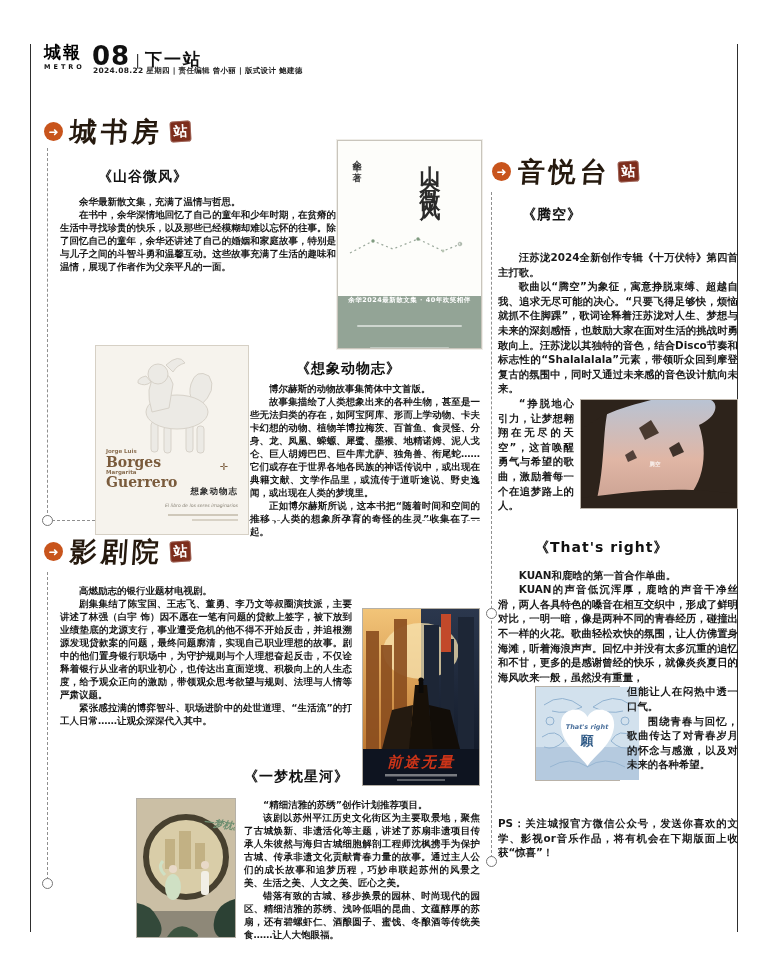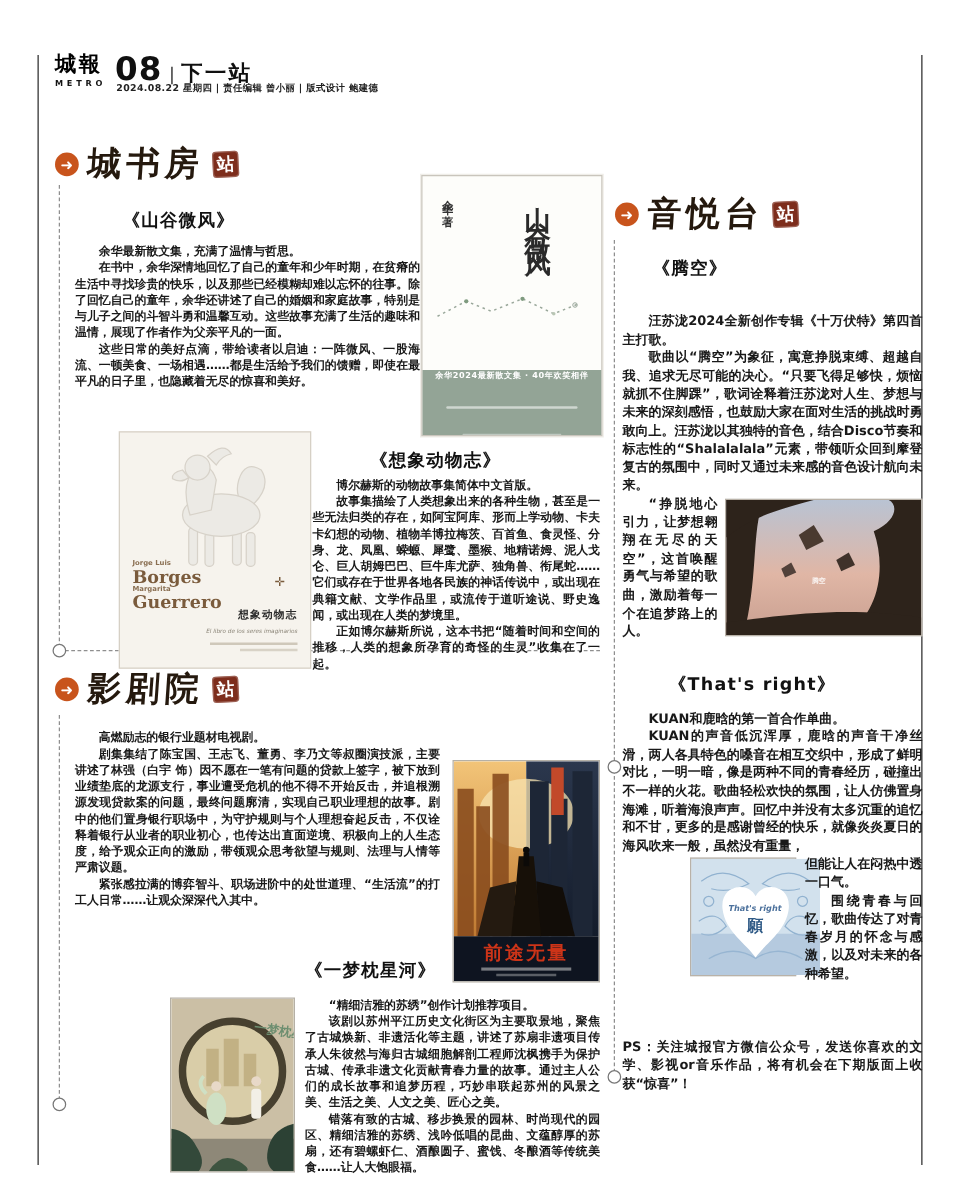--- a/index.html
+++ b/index.html
@@ -59,21 +59,21 @@
   .bg-cross{position:absolute;right:20px;bottom:62px;font-size:10px;color:#7a5b3c;}
   .bg-cn{position:absolute;right:10px;bottom:36px;font-size:8.5px;font-weight:700;color:#2c2c2c;letter-spacing:1px;}
   .bg-sub{position:absolute;right:10px;bottom:26px;font-size:4.6px;color:#8b8578;font-style:italic;}
   .bg-line{position:absolute;right:10px;bottom:18px;width:70px;height:2px;background:#cfc8ba;}
   .bg-line2{position:absolute;right:10px;bottom:13px;width:46px;height:2px;background:#d8d2c6;}
   
   .album{border:1px solid #b9b2a8;box-sizing:border-box;background:#ddd;}
   .fl-r{float:right;}
   .fl-l{float:left;}
   
-  .poster-frame{box-sizing:border-box;border:1px solid #b5b0a6;}
+  .poster-frame{box-sizing:border-box;border:1px solid #b5b0a6;font-style:italic;}
   svg text{font-family:"DejaVu Sans","Liberation Sans",sans-serif;}
 </style>
 </head>
 <body>
 
 <div class="page">
 
   <div class="vrule" style="left:30px;top:44px;height:888px;"></div>
   <div class="vrule" style="left:737px;top:44px;height:888px;"></div>
 
@@ -118,21 +118,20 @@
       <div class="sg-band-l"></div>
       <div class="sg-band-l2"></div>
     </div>
   </div>
 
   <div class="abs" style="left:60px;top:168px;width:276px;">
     <div class="art-title" style="margin-left:38px;margin-bottom:9px;">《山谷微风》</div>
     <div class="btext">
       <p>余华最新散文集，充满了温情与哲思。</p>
       <p>在书中，余华深情地回忆了自己的童年和少年时期，在贫瘠的生活中寻找珍贵的快乐，以及那些已经模糊却难以忘怀的往事。除了回忆自己的童年，余华还讲述了自己的婚姻和家庭故事，特别是与儿子之间的斗智斗勇和温馨互动。这些故事充满了生活的趣味和温情，展现了作者作为父亲平凡的一面。</p>
-      <p>这些日常的美好点滴，带给读者以启迪：一阵微风、一股海流、一顿美食、一场相遇……都是生活给予我们的馈赠，即使在最平凡的日子里，也隐藏着无尽的惊喜和美好。</p>
     </div>
   </div>
 
   <div class="cov-borges">
     <svg width="150" height="112" viewBox="0 0 150 112" style="position:absolute;left:0;top:4px;">
       <g fill="#eceae5" stroke="#d7d2c9" stroke-width="1">
         <rect x="55" y="72" width="7" height="30" rx="3"></rect>
         <rect x="68" y="76" width="7" height="27" rx="3"></rect>
         <rect x="90" y="72" width="7" height="30" rx="3"></rect>
         <rect x="101" y="76" width="7" height="27" rx="3"></rect>
@@ -197,21 +196,21 @@
           <text x="74" y="66" font-size="5.5" fill="#ffffff" opacity=".85" text-anchor="middle">腾空</text>
         </svg>
       </div>
       <p>“挣脱地心引力，让梦想翱翔在无尽的天空”，这首唤醒勇气与希望的歌曲，激励着每一个在追梦路上的人。</p>
     </div>
 
     <div class="art-title" style="clear:both;margin:26px 0 11px 37px;">《That's right》</div>
     <div class="mtext">
       <p>KUAN和鹿晗的第一首合作单曲。</p>
       <p>KUAN的声音低沉浑厚，鹿晗的声音干净丝滑，两人各具特色的嗓音在相互交织中，形成了鲜明对比，一明一暗，像是两种不同的青春经历，碰撞出不一样的火花。歌曲轻松欢快的氛围，让人仿佛置身海滩，听着海浪声声。回忆中并没有太多沉重的追忆和不甘，更多的是感谢曾经的快乐，就像炎炎夏日的海风吹来一般，虽然没有重量，</p>
-      <div class="album fl-l" style="width:85px;height:95px;margin:2px 7px 4px 54px;">
+      <div class="album fl-l" style="width:85px;height:95px;margin:2px 7px 4px 37px;">
         <svg width="103" height="93" viewBox="0 0 103 93">
           <rect width="103" height="93" fill="#d2e1ed"></rect>
           <g stroke="#86aacb" stroke-width="1" fill="none" opacity=".85">
             <path d="M8,18 q18,-14 38,2 q-16,8 -30,4"></path>
             <path d="M95,18 q-18,-14 -38,2 q16,8 30,4"></path>
             <path d="M6,50 q14,-10 22,4 q-10,10 -20,6"></path>
             <path d="M97,50 q-14,-10 -22,4 q10,10 20,6"></path>
             <path d="M14,80 q20,-12 38,0"></path>
             <path d="M89,80 q-20,-12 -38,0"></path>
             <circle cx="14" cy="34" r="4"></circle>

